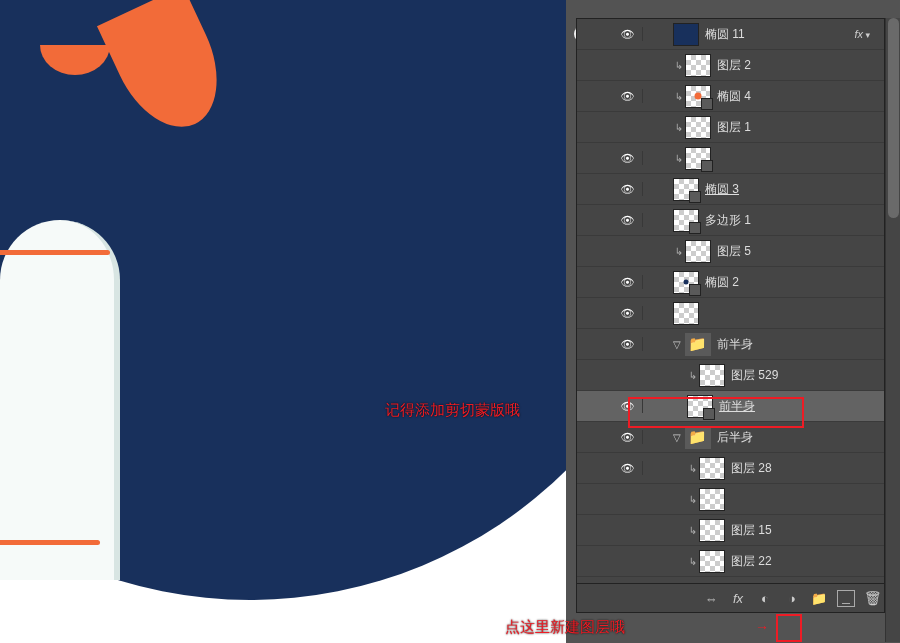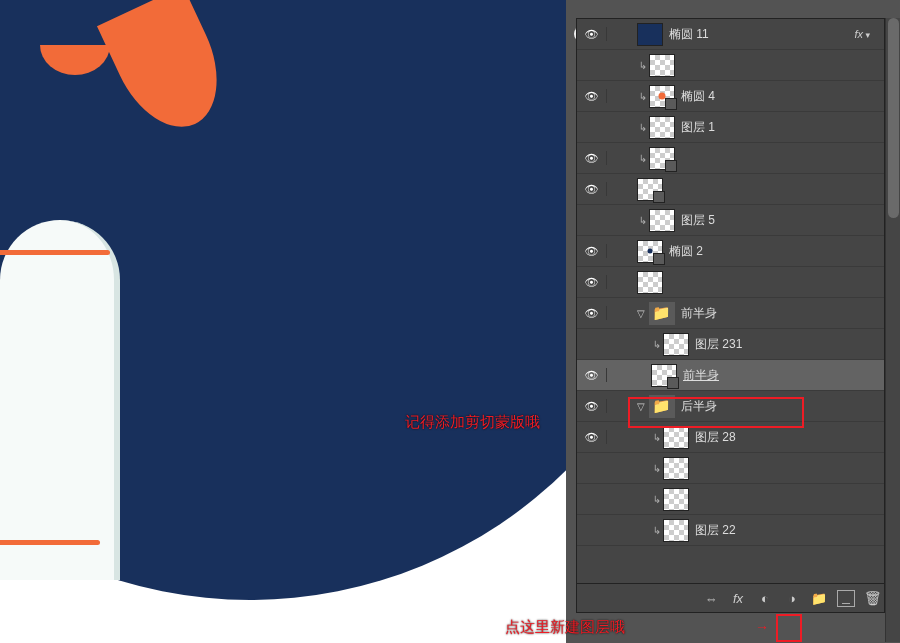--- a/index.html
+++ b/index.html
@@ -17,21 +17,21 @@
 
 .ruler-bottom { position: absolute; left: 0; top: 644px; width: 576px; height: 18px; background: #fff; border-top: 1px solid #ddd; }
 .ruler-bottom .mark { position: absolute; top: 2px; font-size: 10px; color: #444; }
 
 .panel-wrap { position: absolute; left: 576px; top: 0; width: 324px; height: 643px; background: #535353; }
 .panel-wrap::before { content: ""; position: absolute; left: -10px; top: 0; width: 10px; height: 643px; background: #535353; }
 
 .watermark-top { position: absolute; top: 2px; right: 6px; color: #888; font-size: 11px; }
 
 .layers-panel { position: absolute; left: 0; top: 18px; width: 309px; height: 595px; background: #454545; border: 1px solid #222; overflow: hidden; }
-.layer-row { display: flex; align-items: center; height: 31px; border-bottom: 1px solid #3a3a3a; background: #454545; }
+.layer-row { display: flex; align-items: center; height: 31px; border-bottom: 1px solid #3a3a3a; background: #454545; padding-left: 36px; }
 .layer-row.selected { background: #636363; }
 .vis-col { width: 30px; min-width: 30px; text-align: center; border-right: 1px solid #383838; }
 .eye { width: 14px; height: 10px; display: inline-block; }
 .eye::before { content: "👁"; font-size: 11px; color: #ccc; filter: grayscale(1) brightness(1.5); }
 .lock-col { width: 20px; min-width: 20px; border-right: 1px solid #333; }
 .indent { display: inline-block; }
 .clip-arrow { display: inline-block; width: 12px; color: #aaa; font-size: 10px; text-align: center; }
 .thumb { width: 26px; height: 23px; display: inline-flex; align-items: center; justify-content: center; margin-right: 6px; background: #fff; background-image:
   linear-gradient(45deg, #ccc 25%, transparent 25%),
   linear-gradient(-45deg, #ccc 25%, transparent 25%),
@@ -101,20 +101,21 @@
           <span class="thumb fill-dark"></span>
           <span class="layer-name">椭圆 11</span>
           <span class="fx-badge">fx</span>
         </div>
         <div class="layer-row">
           <div class="vis-col"></div>
           <div class="lock-col"></div>
           <span class="indent" style="width: 10px;"></span>
           <span class="clip-arrow">↳</span>
           <span class="thumb"></span>
+          <span class="layer-name">图层 2</span>
         </div>
         <div class="layer-row">
           <div class="vis-col"><span class="eye"></span></div>
           <div class="lock-col"></div>
           <span class="indent" style="width: 10px;"></span>
           <span class="clip-arrow">↳</span>
           <span class="thumb shape has-dot"></span>
           <span class="layer-name">椭圆 4</span>
         </div>
         <div class="layer-row">
@@ -130,20 +131,28 @@
           <div class="lock-col"></div>
           <span class="indent" style="width: 10px;"></span>
           <span class="clip-arrow">↳</span>
           <span class="thumb shape"></span>
         </div>
         <div class="layer-row">
           <div class="vis-col"><span class="eye"></span></div>
           <div class="lock-col"></div>
           <span class="indent" style="width: 10px;"></span>
           <span class="thumb shape"></span>
+          <span class="layer-name under">椭圆 3</span>
+        </div>
+        <div class="layer-row">
+          <div class="vis-col"><span class="eye"></span></div>
+          <div class="lock-col"></div>
+          <span class="indent" style="width: 10px;"></span>
+          <span class="thumb shape"></span>
+          <span class="layer-name">多边形 1</span>
         </div>
         <div class="layer-row">
           <div class="vis-col"></div>
           <div class="lock-col"></div>
           <span class="indent" style="width: 10px;"></span>
           <span class="clip-arrow">↳</span>
           <span class="thumb"></span>
           <span class="layer-name">图层 5</span>
         </div>
         <div class="layer-row">
@@ -166,21 +175,21 @@
           <span class="disclosure">▽</span>
           <span class="thumb folder">📁</span>
           <span class="layer-name">前半身</span>
         </div>
         <div class="layer-row">
           <div class="vis-col"></div>
           <div class="lock-col"></div>
           <span class="indent" style="width: 24px;"></span>
           <span class="clip-arrow">↳</span>
           <span class="thumb"></span>
-          <span class="layer-name">图层 231</span>
+          <span class="layer-name">图层 529</span>
         </div>
         <div class="layer-row selected">
           <div class="vis-col"><span class="eye"></span></div>
           <div class="lock-col"></div>
           <span class="indent" style="width: 24px;"></span>
           <span class="thumb shape"></span>
           <span class="layer-name under">前半身</span>
         </div>
         <div class="layer-row">
           <div class="vis-col"><span class="eye"></span></div>
@@ -204,20 +213,21 @@
           <span class="indent" style="width: 24px;"></span>
           <span class="clip-arrow">↳</span>
           <span class="thumb"></span>
         </div>
         <div class="layer-row">
           <div class="vis-col"></div>
           <div class="lock-col"></div>
           <span class="indent" style="width: 24px;"></span>
           <span class="clip-arrow">↳</span>
           <span class="thumb"></span>
+          <span class="layer-name">图层 15</span>
         </div>
         <div class="layer-row">
           <div class="vis-col"></div>
           <div class="lock-col"></div>
           <span class="indent" style="width: 24px;"></span>
           <span class="clip-arrow">↳</span>
           <span class="thumb"></span>
           <span class="layer-name">图层 22</span>
         </div>
       </div>
@@ -234,17 +244,17 @@
       <span class="tb-icon trash">🗑</span>
     </div>
   </div>
 
   <div class="scrollbar">
     <div class="scroll-thumb"></div>
   </div>
 </div>
 
 <div class="highlight-red" style="left:628px; top:397px; width:176px; height:31px;"></div>
-<div class="annot" style="left:405px; top:401px;margin-top:12px;">记得添加剪切蒙版哦</div>
+<div class="annot" style="left:385px; top:401px;">记得添加剪切蒙版哦</div>
 
 <div class="highlight-red" style="left:776px; top:614px; width:26px; height:28px;"></div>
 <div class="annot" style="left:505px; top:618px;">点这里新建图层哦</div>
 <div class="arrow-red" style="left:755px; top:617px;">→</div>
 
 </body></html>

